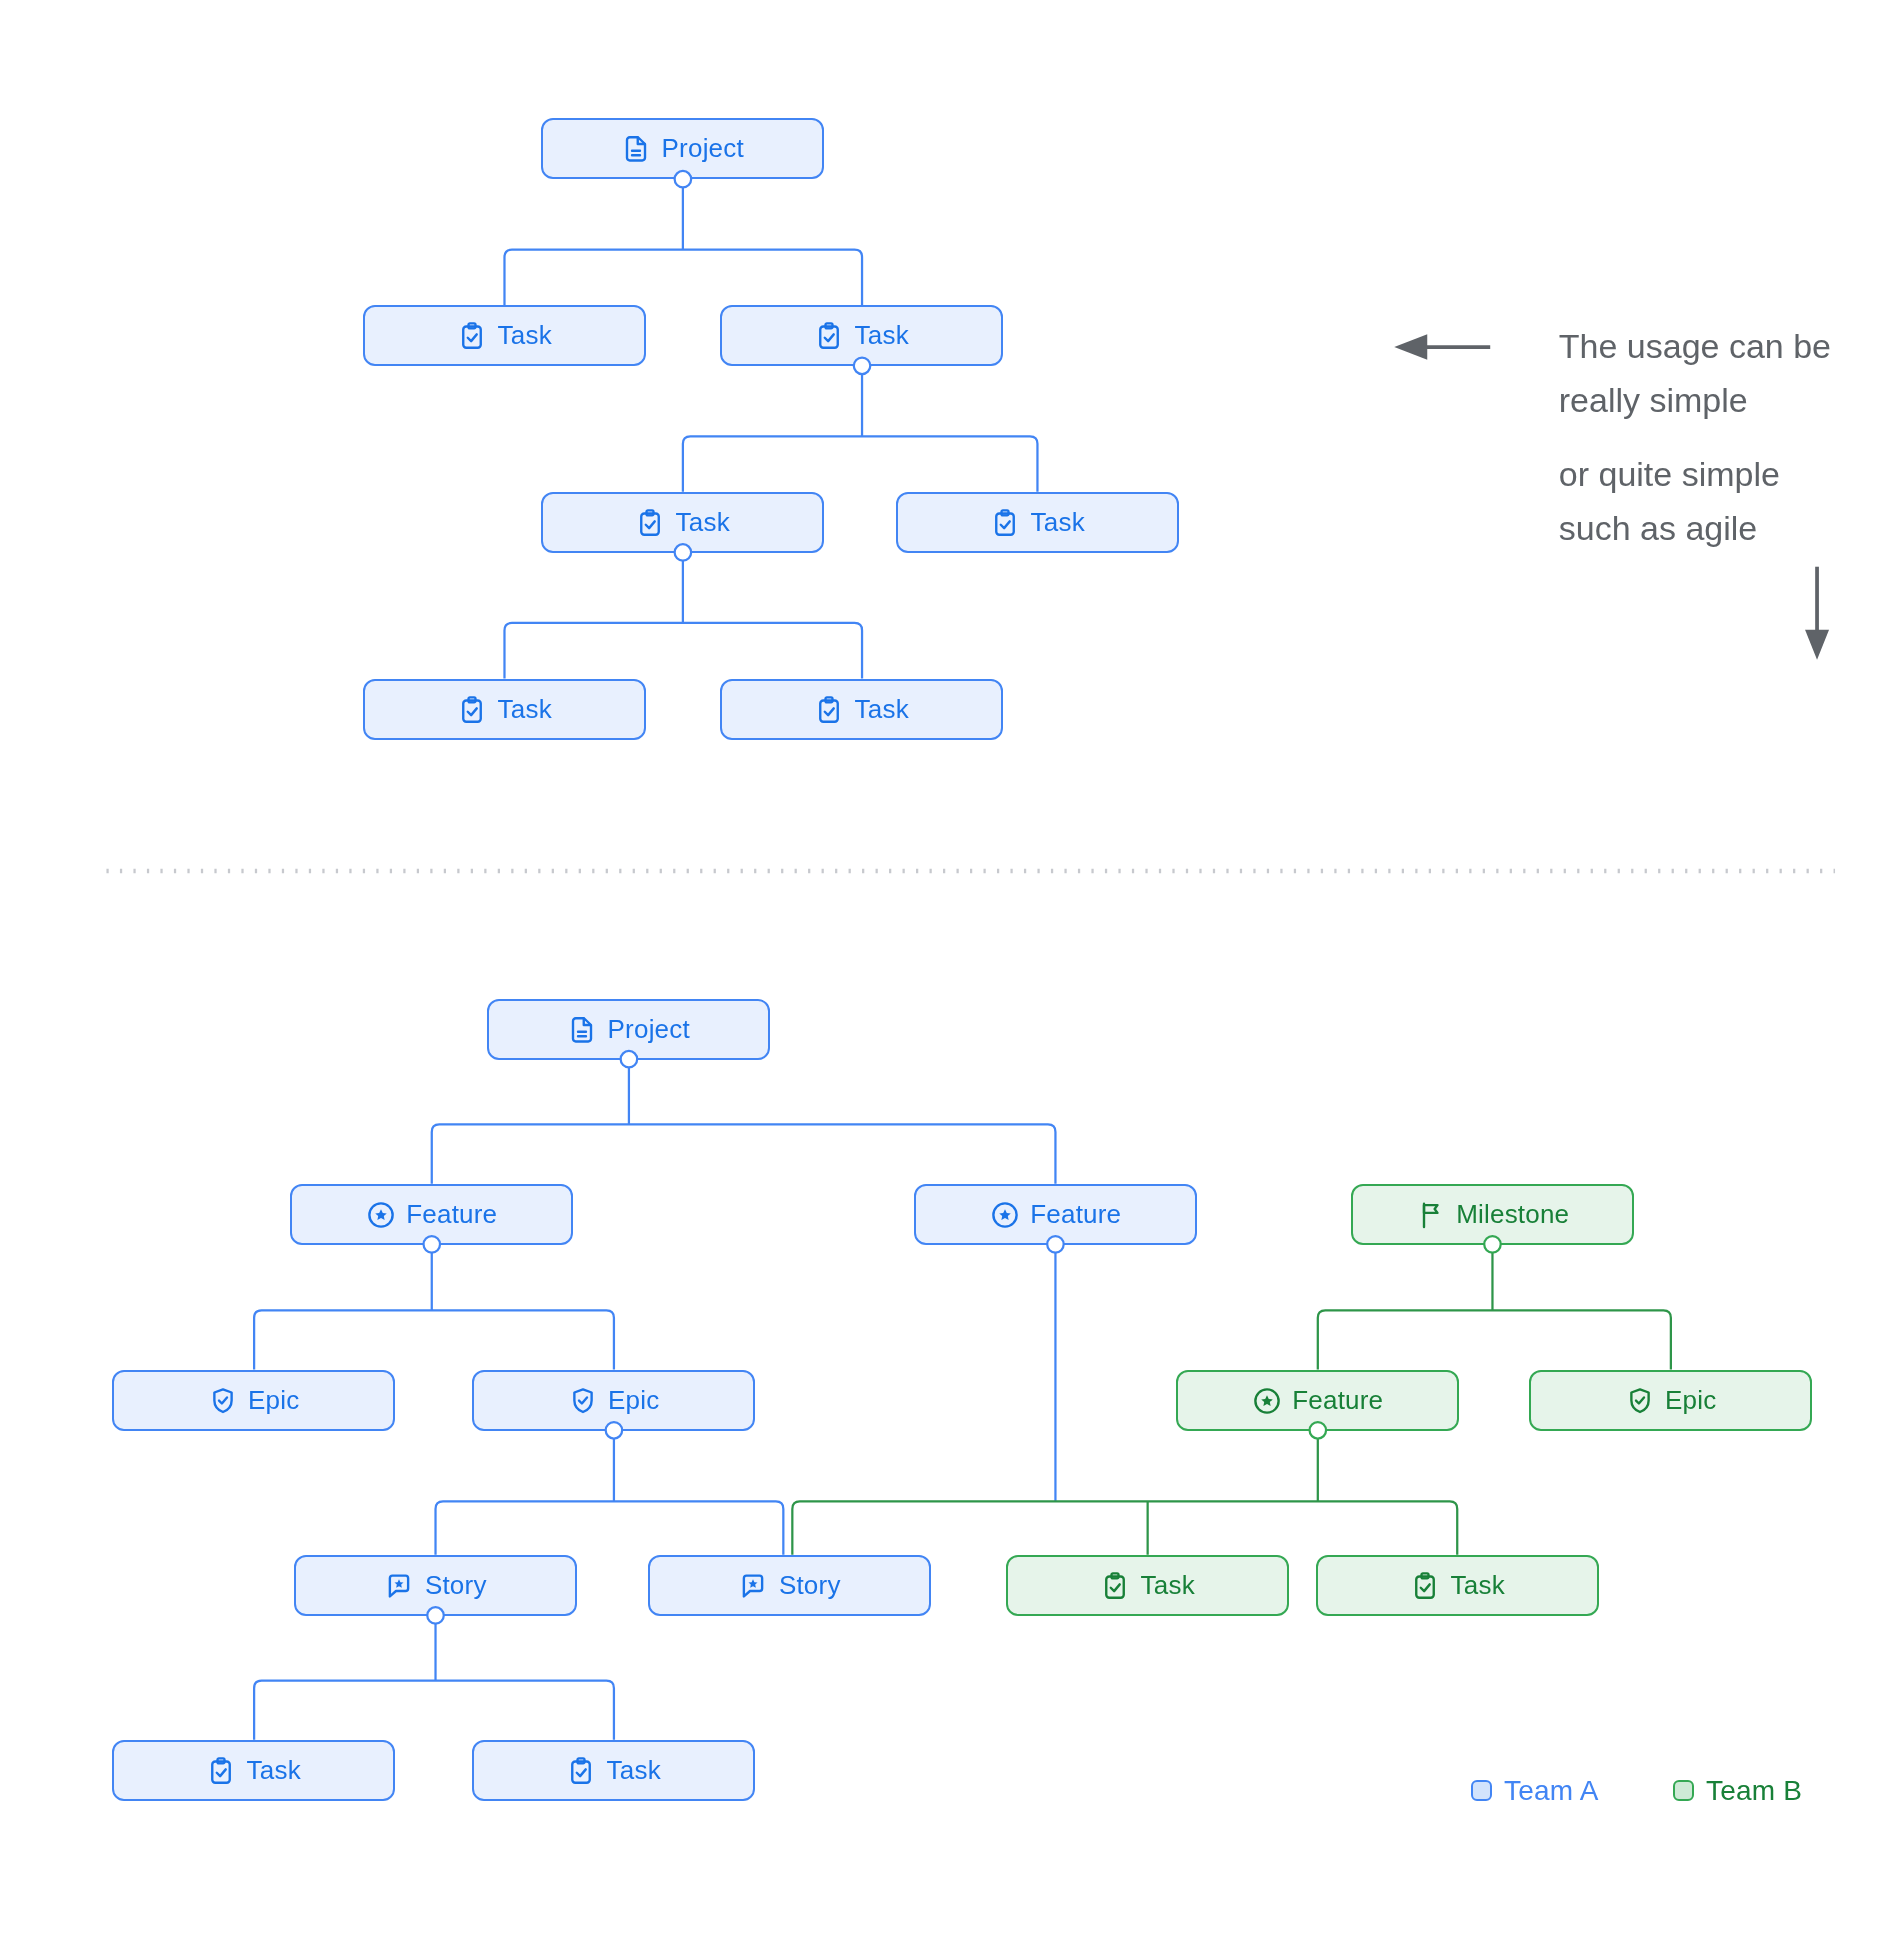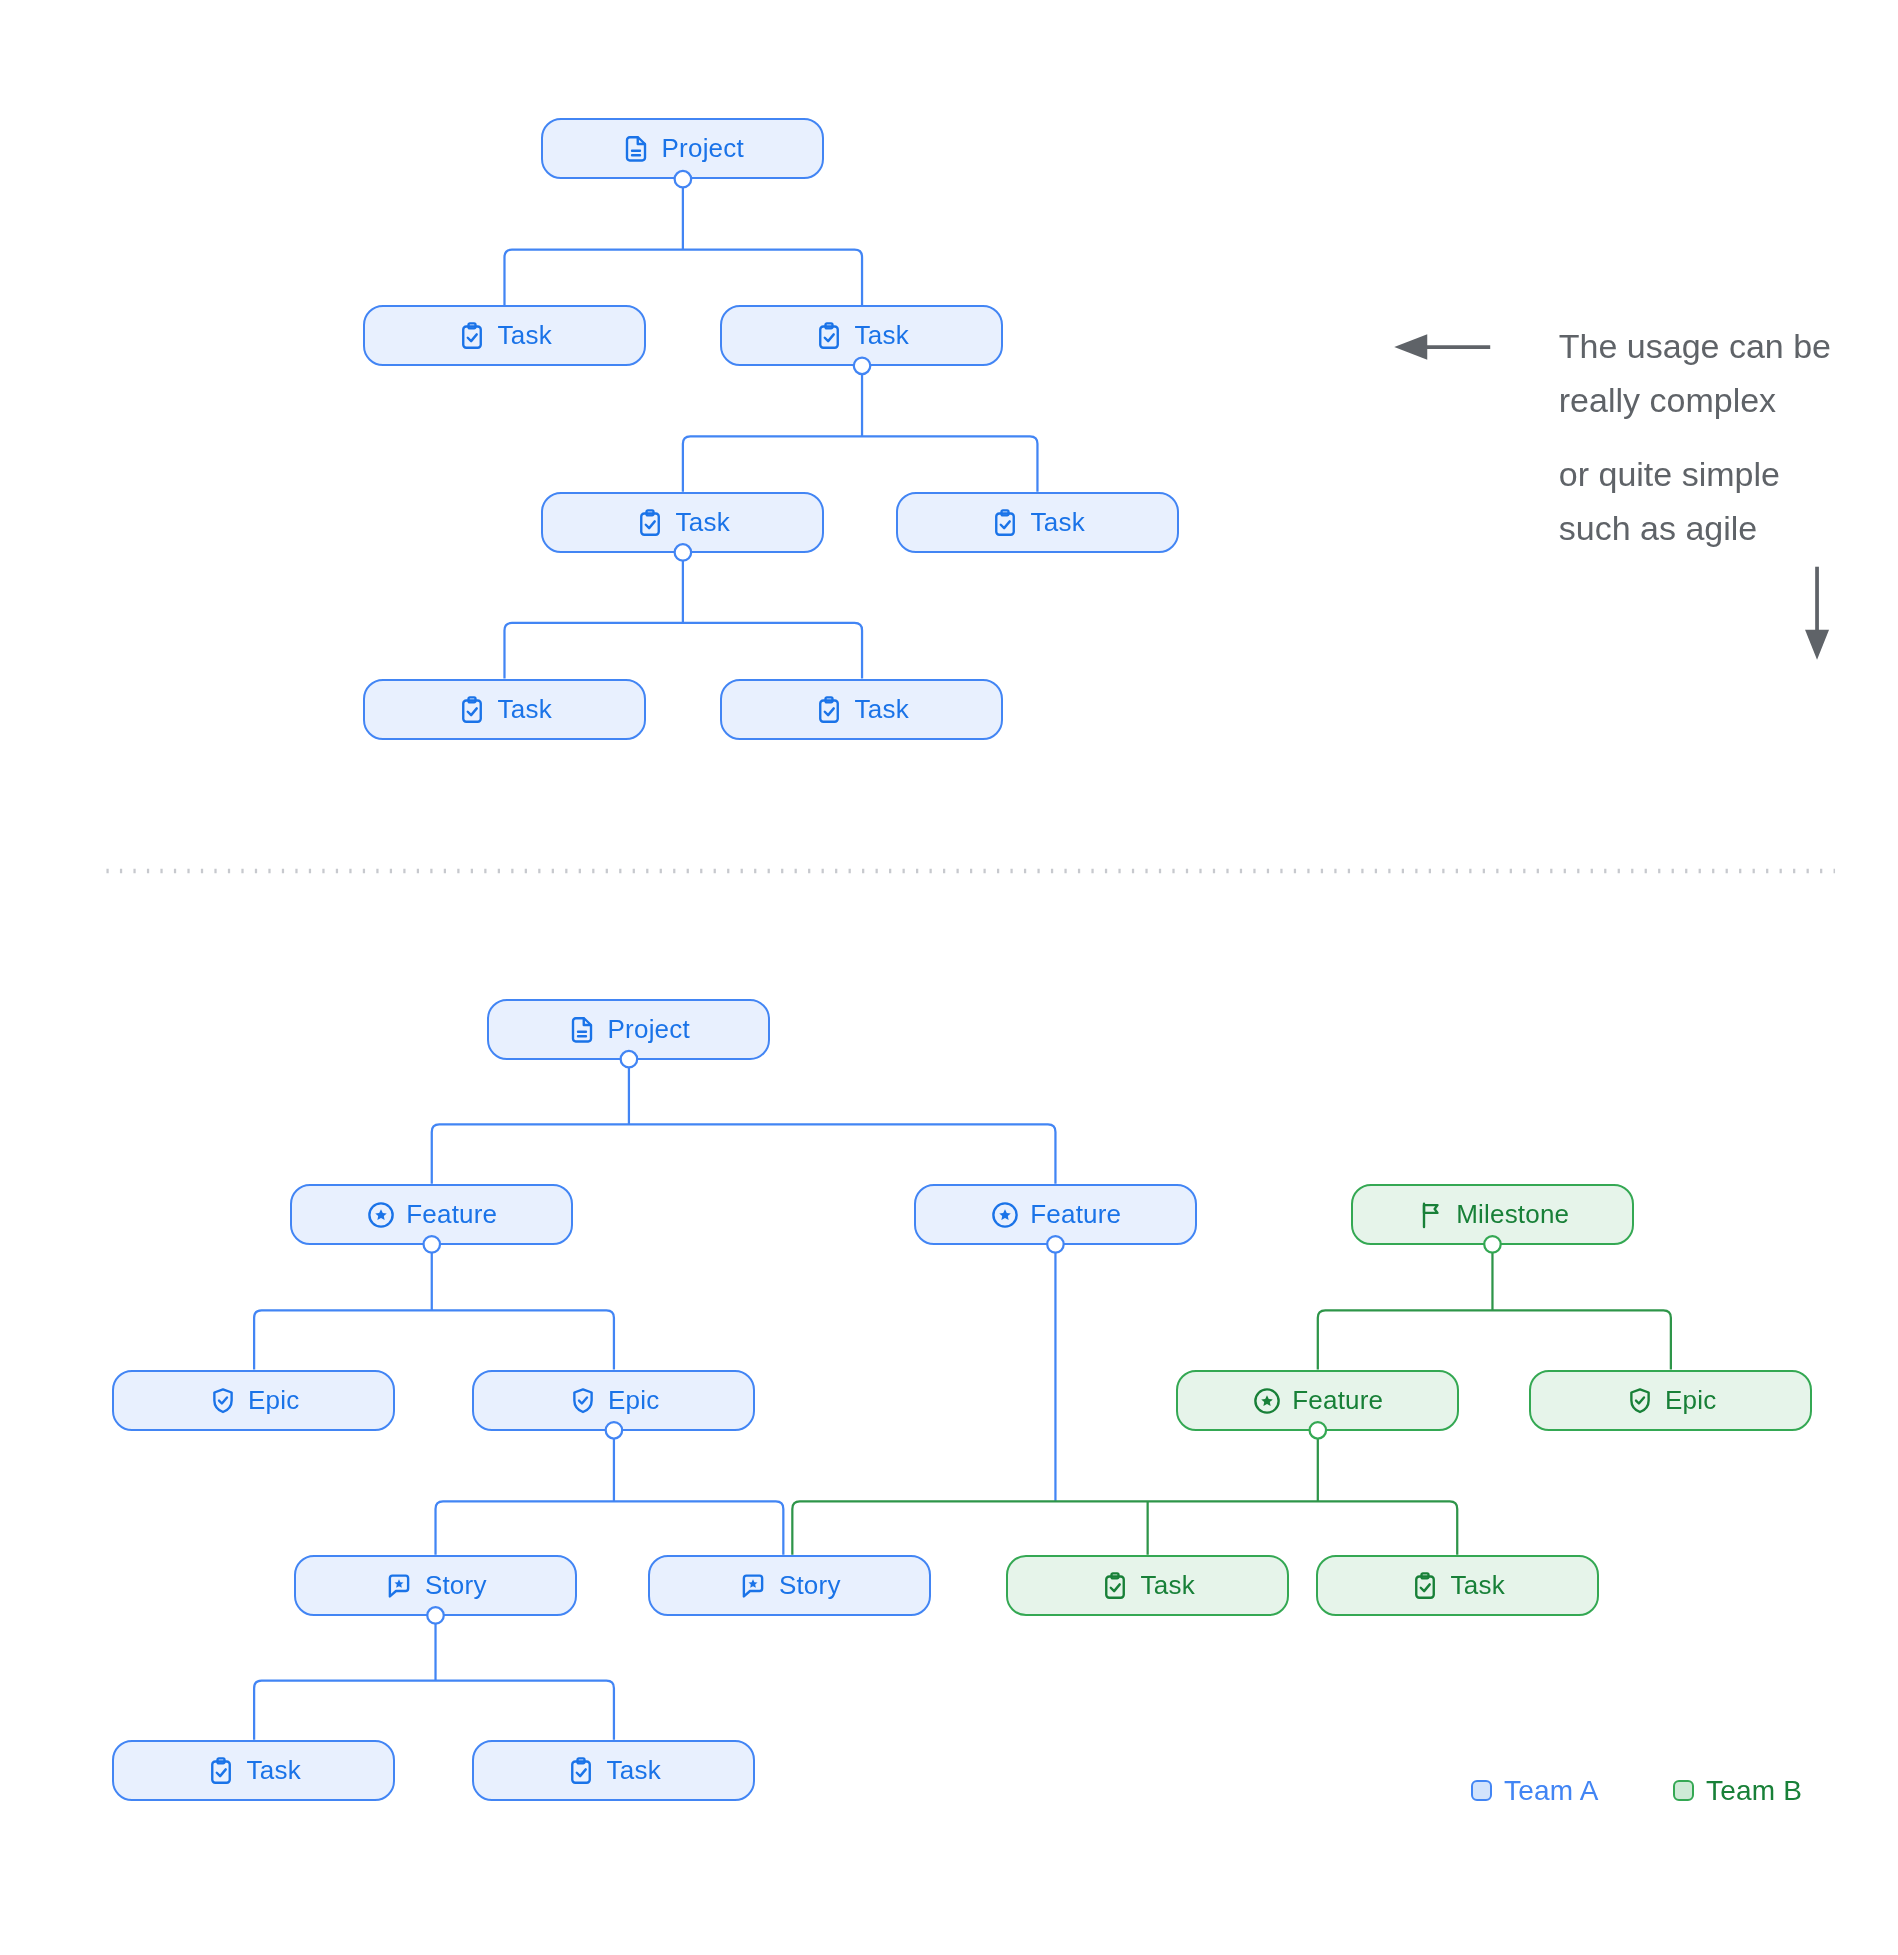--- a/index.html
+++ b/index.html
@@ -6,21 +6,21 @@
   .stage{
     position:relative;width:1898px;height:1955px;background:#ffffff;overflow:hidden;
     font-family:"Liberation Sans", sans-serif;
   }
   svg.layer{position:absolute;left:0;top:0;pointer-events:none;}
   #edges-layer{z-index:1;}
   #nodes-layer{position:absolute;left:0;top:0;width:100%;height:100%;z-index:2;}
   #ports-layer{z-index:3;}
   .node{
     position:absolute;width:283px;height:61px;box-sizing:border-box;
-    border:2.2px solid;border-radius:20px;
+    border:2.2px solid;border-radius:12px;
     display:flex;align-items:center;justify-content:center;gap:10.5px;
     font-size:26px;font-weight:500;letter-spacing:0.2px;
   }
   .node .icon{display:flex;align-items:center;}
   .node .icon svg{width:30px;height:30px;}
   .annotation{
     position:absolute;right:67px;top:319px;text-align:left;z-index:2;
     font-size:34px;line-height:54px;font-weight:400;
   }
   .annotation .block2{margin-top:19.5px;}
@@ -263,21 +263,21 @@
       <circle cx="1408" cy="1660" r="11" fill="#ffffff" stroke="#4285F4" stroke-width="3"></circle>
       <circle cx="1991" cy="1660" r="11" fill="#ffffff" stroke="#34A853" stroke-width="3"></circle>
       <circle cx="819" cy="1908" r="11" fill="#ffffff" stroke="#4285F4" stroke-width="3"></circle>
       <circle cx="1758" cy="1908" r="11" fill="#ffffff" stroke="#34A853" stroke-width="3"></circle>
       <circle cx="581" cy="2155" r="11" fill="#ffffff" stroke="#4285F4" stroke-width="3"></circle>
     </svg>
 
   <div class="annotation" style="color: rgb(95, 99, 104);">
     <div class="block1">
       <div>The usage can be</div>
-      <div>really complex</div>
+      <div>really simple</div>
     </div>
     <div class="block2">
       <div>or quite simple</div>
       <div>such as agile</div>
     </div>
   </div>
 
   <div class="legend">
     <div class="legend-item" id="legend-item-0" style="left: 1471px;">
       <span class="legend-swatch" style="border-color: rgb(66, 133, 244); background: rgb(210, 227, 252);"></span>

